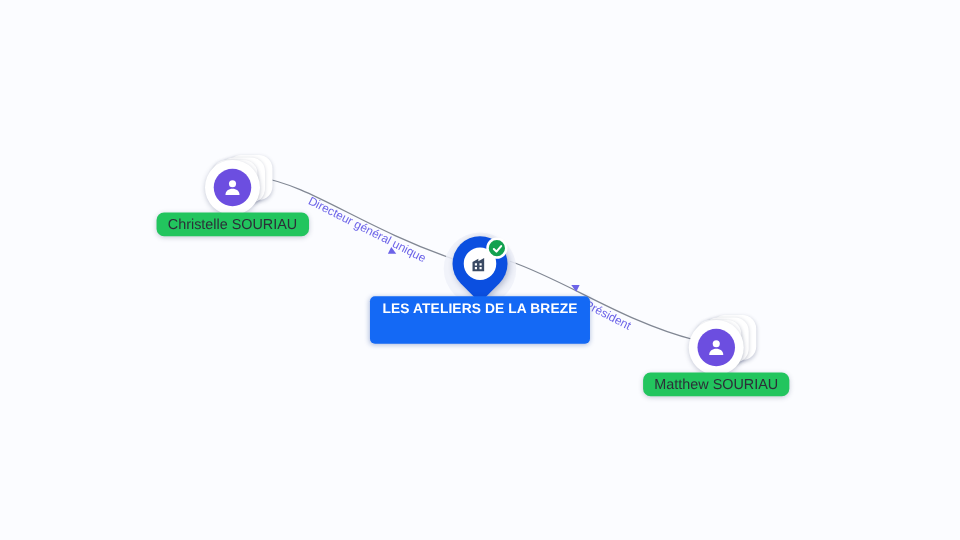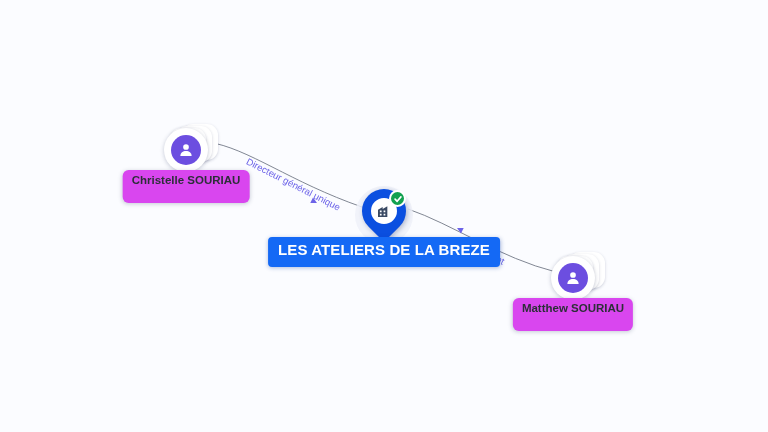--- a/index.html
+++ b/index.html
@@ -65,28 +65,27 @@
     display: flex;
     align-items: center;
     justify-content: center;
   }
   .avatar-inner svg { display: block; }
 
   .person-label {
     position: absolute;
     transform: translateX(-50%);
     white-space: nowrap;
-    background: #d946ef;
+    background: #22c55e;
     color: #2c2f38;
     font-size: 11.5px;
     line-height: 1;
-    padding: 5px 9px 16px 9px;
+    padding: 5px 9px 2px 9px;
     border-radius: 6px;
     box-shadow: 0 1px 4px rgba(40,50,90,0.25);
-    font-weight: bold;
   }
 
   
   .company-node {
     position: absolute;
     width: 0;
     height: 0;
   }
   .pin-halo {
     position: absolute;
@@ -145,25 +144,25 @@
     box-sizing: border-box;
   }
   .verified-badge svg { display: block; }
 
   .company-label {
     position: absolute;
     transform: translateX(-50%);
     white-space: nowrap;
     background: #1469f5;
     color: #ffffff;
-    font-size: 15px;
+    font-size: 11px;
     font-weight: bold;
     letter-spacing: 0.1px;
     line-height: 1;
-    padding: 5px 10px 10px 10px;
+    padding: 5px 10px 22px 10px;
     border-radius: 4px;
     box-shadow: 0 1px 4px rgba(20,60,150,0.32);
   }
 
   
   .edge-label {
     position: absolute;
     white-space: nowrap;
     color: #6c63e8;
     font-size: 9.5px;

